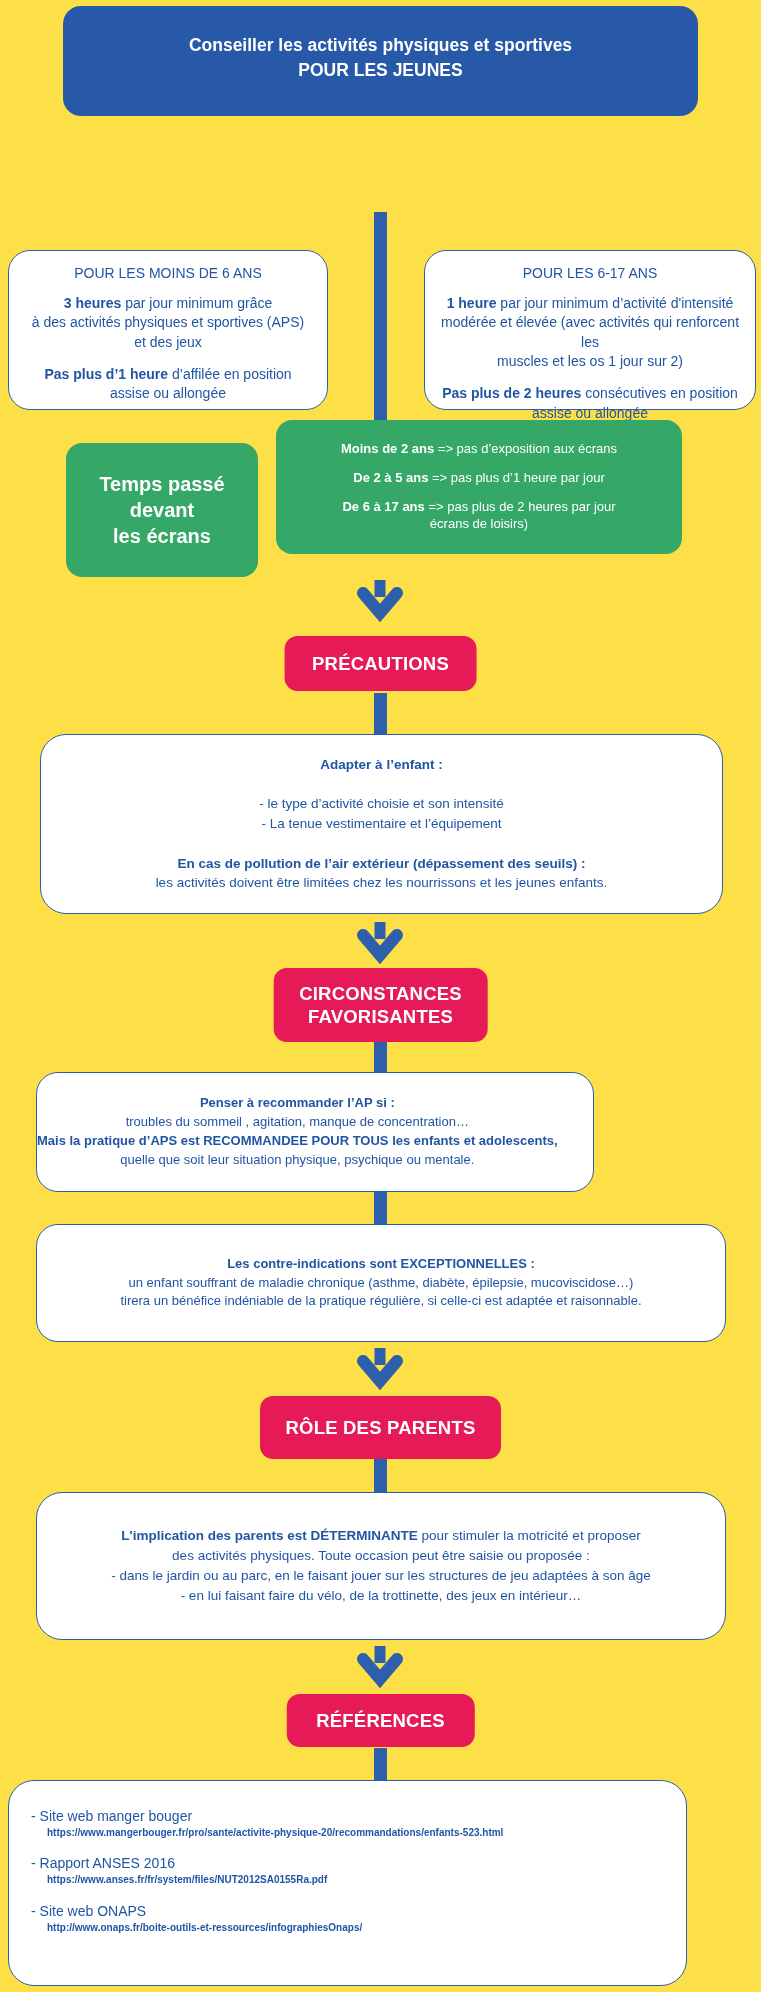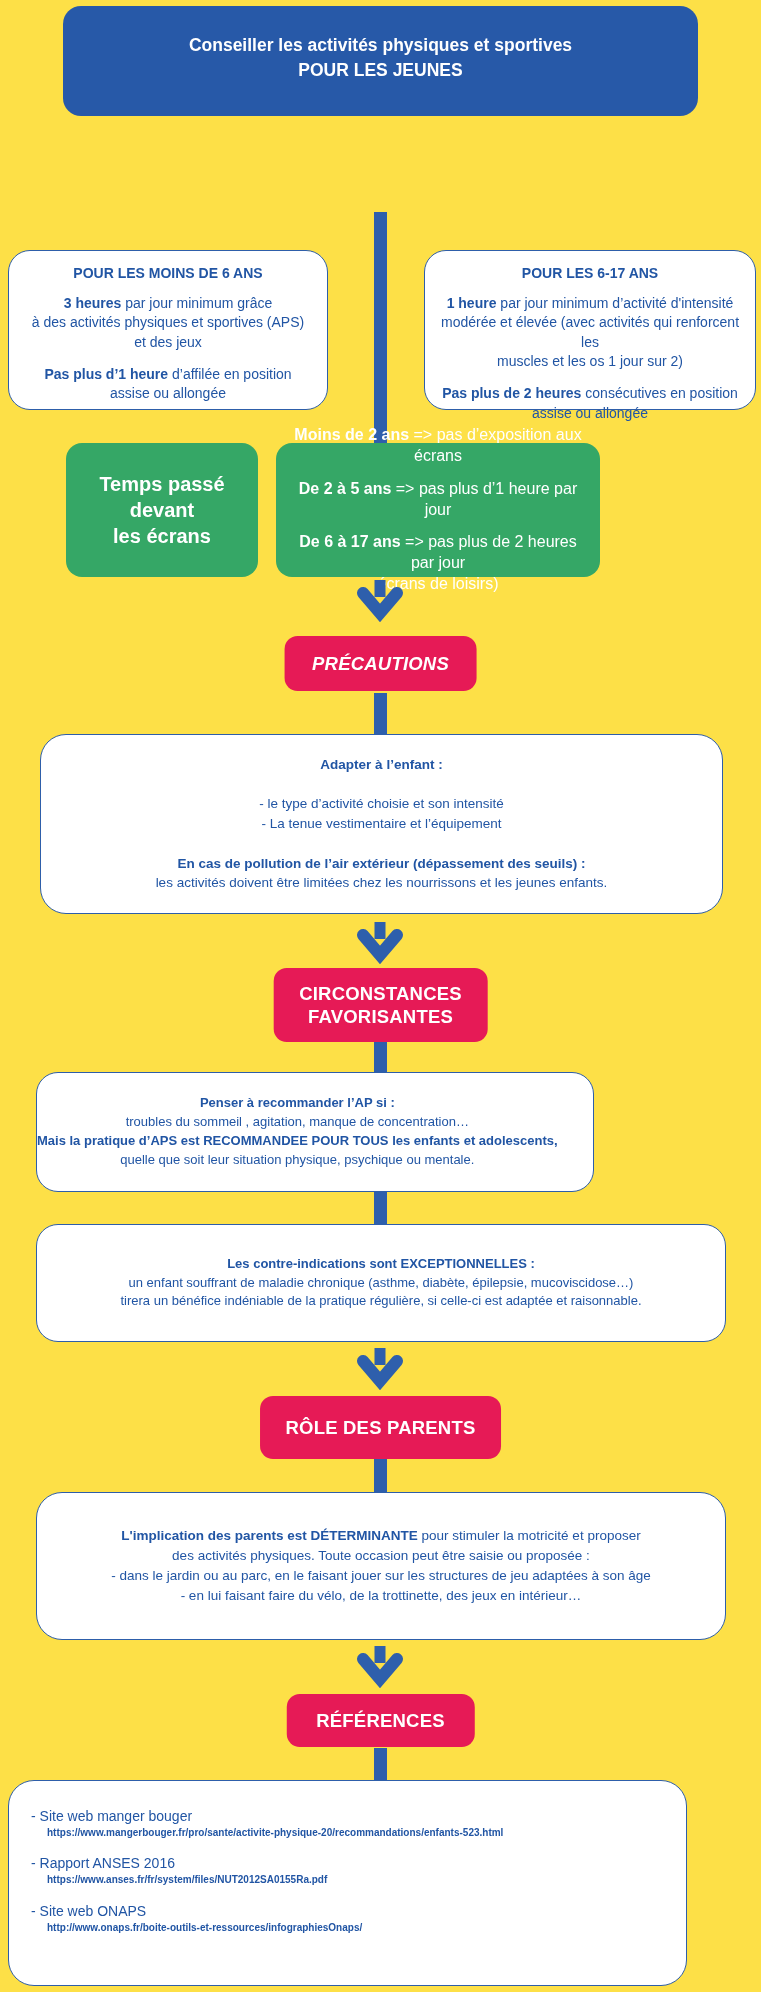--- a/index.html
+++ b/index.html
@@ -12,45 +12,45 @@
   .header{left:63px;top:6px;width:635px;height:110px;background:#2759A8;border-radius:18px;
           color:#ffffff;text-align:center;box-sizing:border-box;padding-top:27px;z-index:2;}
   .header .l1,.header .l2{font-weight:bold;font-size:17.5px;line-height:1.4;}
 
   
   .badge{left:50%;transform:translateX(-50%);background:#E61A56;color:#ffffff;border-radius:13px;
          text-align:center;font-weight:bold;z-index:3;box-sizing:border-box;}
   .badge .big{font-size:18.5px;line-height:1.25;letter-spacing:.2px;}
   .badge .sub{font-size:12.5px;line-height:1.1;}
   .badge-rec{top:150px;padding:11px 26px 9px;}
-  .badge-prec{top:636px;padding:16px 28px;font-style:italic;}
+  .badge-prec{top:636px;padding:16px 28px;}
   .badge-circ{top:968px;padding:14px 26px;}
   .badge-par{top:1396px;padding:20px 26px;}
   .badge-ref{top:1694px;padding:15px 30px;}
 
   
   .conn{width:13px;background:#2E5FAC;z-index:1;}
   .arrow{width:48px;height:42px;left:356px;z-index:2;}
 
   
   .wbox{background:#ffffff;border:1.5px solid #2E5EA9;box-sizing:border-box;color:#2155A4;
         text-align:center;z-index:2;}
   .rbox{border-radius:22px;padding:14px 10px;}
-  .rbox .btitle{font-weight:bold;font-size:14px;margin-bottom:13px;}
+  .rbox .btitle{font-weight:normal;font-size:14px;margin-bottom:13px;}
   .rbox .bpara{font-size:14px;line-height:1.38;text-align:center;}
   .rbox .bpara + .bpara{margin-top:13px;}
 
   .box-under6{left:8px;top:250px;width:320px;height:160px;}
   .box-617{left:424px;top:250px;width:332px;height:160px;}
 
   
   .gbox{background:#35A766;color:#ffffff;border-radius:16px;box-sizing:border-box;z-index:2;
         display:flex;flex-direction:column;justify-content:center;text-align:center;}
   .green-label{left:66px;top:443px;width:192px;height:134px;font-weight:bold;font-size:20px;line-height:1.3;}
-  .green-rules{left:276px;top:443px;width:324px;height:134px;font-size:16px;line-height:1.3;padding:10px 12px;}
+  .green-rules{left:276px;top:420px;width:406px;height:134px;font-size:13px;line-height:1.3;padding:10px 12px;}
   .green-rules .rule + .rule{margin-top:12px;}
 
   .box-adapter{left:40px;top:734px;width:683px;height:180px;border-radius:26px;
                display:flex;align-items:center;justify-content:center;font-size:13.5px;line-height:1.46;}
   .box-ap{left:36px;top:1072px;width:558px;height:120px;border-radius:22px;
           display:flex;align-items:center;justify-content:flex-start;font-size:13px;line-height:1.45;}
   .box-contra{left:36px;top:1224px;width:690px;height:118px;border-radius:22px;
           display:flex;align-items:center;justify-content:center;font-size:13px;line-height:1.45;}
   .box-parents{left:36px;top:1492px;width:690px;height:148px;border-radius:26px;
           display:flex;align-items:center;justify-content:center;font-size:13.5px;line-height:1.5;}

